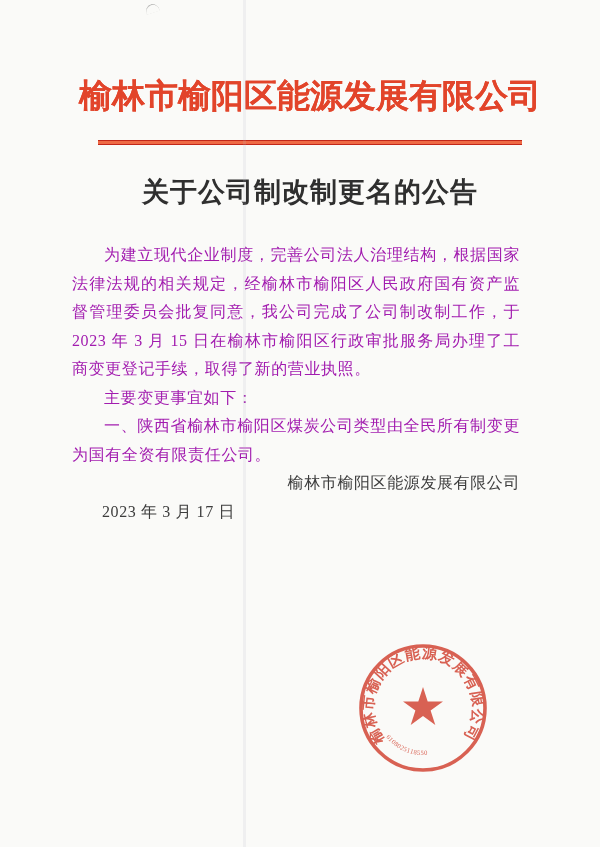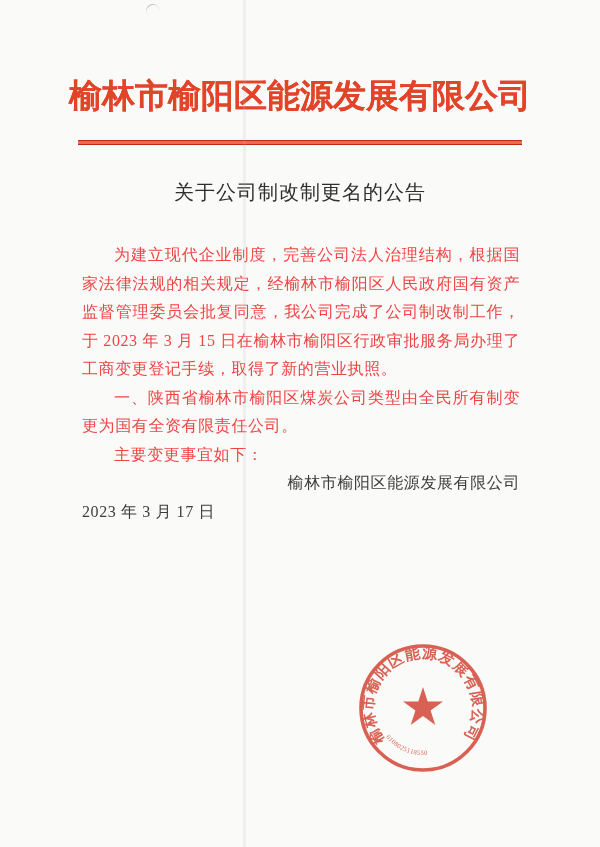--- a/index.html
+++ b/index.html
@@ -6,20 +6,21 @@
   html, body { width: 600px; }
   body { font-family: "Liberation Serif", serif; }
 
   .page {
     position: relative;
     width: 600px;
     height: 847px;
     background: #fafaf8;
     overflow: hidden;
     padding-top: 68px;
+    padding-left: 20px;
   }
 
   
   .scan-line-vertical {
     position: absolute;
     left: 243px; top: 0;
     width: 3px; height: 100%;
     background: rgba(185,188,198,0.16);
     pointer-events: none;
   }
@@ -48,34 +49,34 @@
   .red-rule {
     margin: 16px 78px 0 78px;
     height: 5px;
     background: #ef6a45;
     border-top: 1.6px solid #c2271a;
     border-bottom: 1.4px solid #c2271a;
   }
 
   .doc-title {
     margin-top: 32px;
-    font-size: 20px;
+    font-size: 27px;
     line-height: 30px;
-    font-weight: normal;
+    font-weight: bold;
     text-align: center;
     color: #2f2f2f;
     letter-spacing: 1px;
   }
 
   .body-text {
-    margin: 34px 80px 0 82px;
+    margin: 34px 80px 0 52px;
     font-size: 16px;
     line-height: 28.5px;
     letter-spacing: 0.6px;
-    color: #ef4444;
+    color: #a21caf;
     text-align: justify;
   }
   .body-text p { text-indent: 2em; }
 
   .signature-block {
     margin: 0 80px 0 82px;
     font-size: 16px;
     line-height: 28.5px;
     letter-spacing: 0.6px;
     color: #3d3d3d;
@@ -109,22 +110,22 @@
   <div class="scan-mark-top"></div>
 
   <h1 class="company-header">榆林市榆阳区能源发展有限公司</h1>
 
   <div class="red-rule"></div>
 
   <h2 class="doc-title">关于公司制改制更名的公告</h2>
 
   <div class="body-text">
     <p>为建立现代企业制度，完善公司法人治理结构，根据国家法律法规的相关规定，经榆林市榆阳区人民政府国有资产监督管理委员会批复同意，我公司完成了公司制改制工作，于 2023 年 3 月 15 日在榆林市榆阳区行政审批服务局办理了工商变更登记手续，取得了新的营业执照。</p>
+    <p>主要变更事宜如下：</p>
     <p>一、陕西省榆林市榆阳区煤炭公司类型由全民所有制变更为国有全资有限责任公司。</p>
-    <p>主要变更事宜如下：</p>
   </div>
 
   <div class="signature-block">
     <div class="sig-company">榆林市榆阳区能源发展有限公司</div>
     <div class="sig-date">2023 年 3 月 17 日</div>
   </div>
 
   <svg class="seal" viewBox="0 0 140 140" aria-hidden="true">
     <circle cx="70" cy="70" r="62" fill="none" stroke="#d6402f" stroke-width="3.6"></circle>
     <defs>

